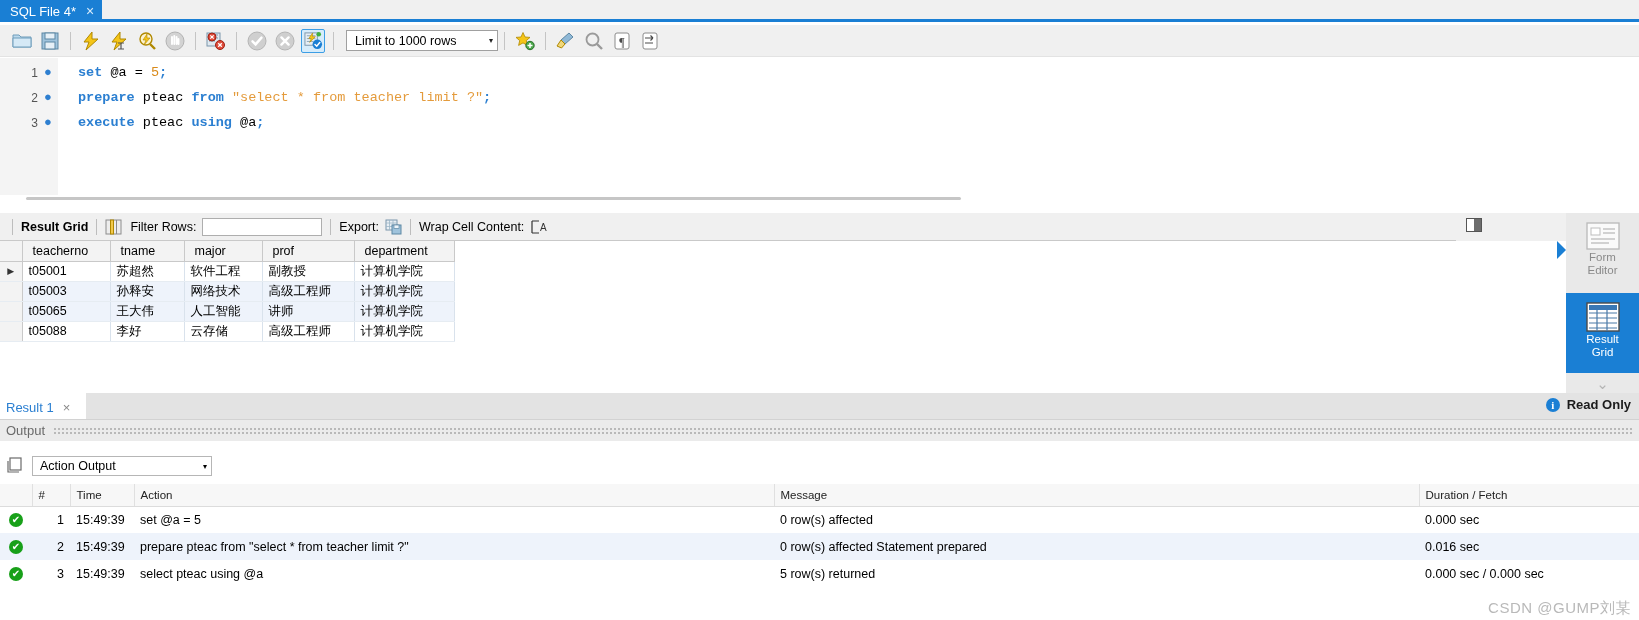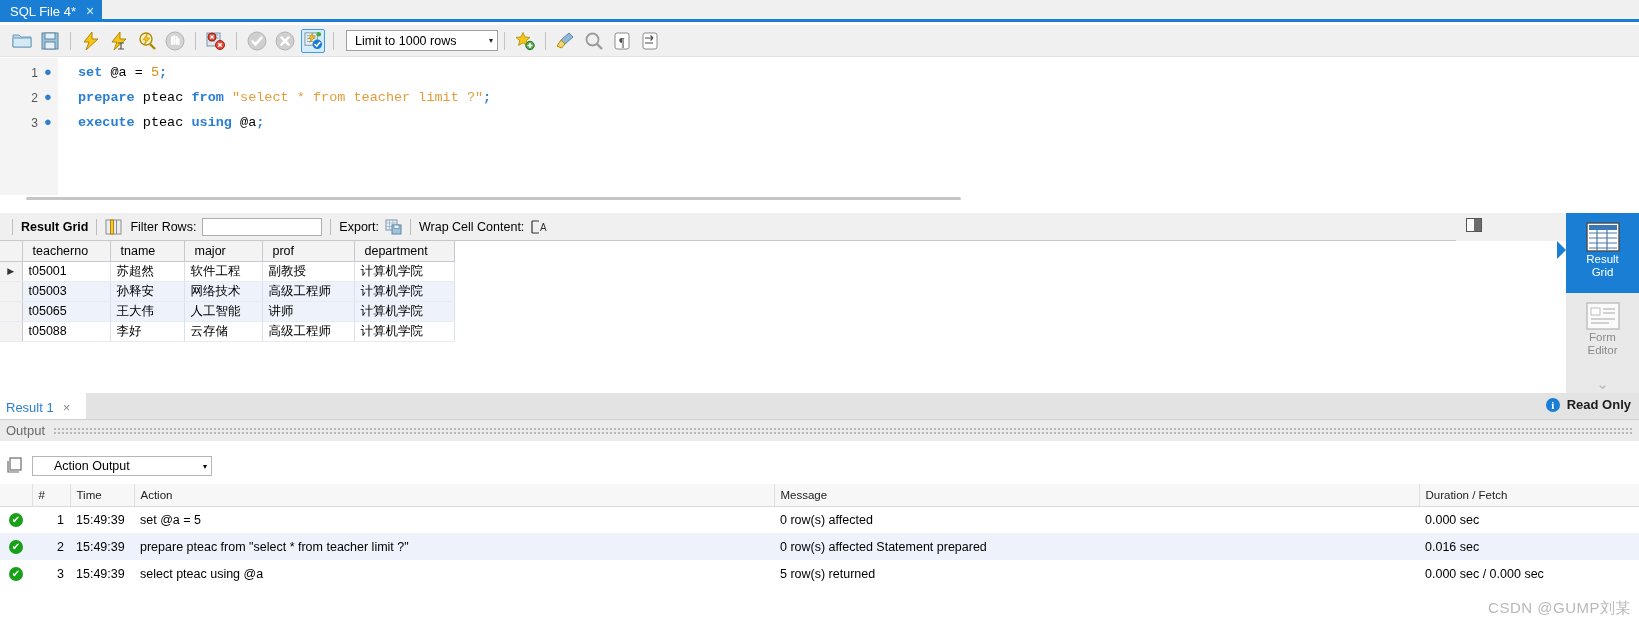--- a/index.html
+++ b/index.html
@@ -199,21 +199,21 @@
     background-size: 4px 4px;
     margin-right: 6px;
   }
   .outtoolbar {
     position: absolute; top: 452px; left: 0; width: 1639px; height: 28px;
     background: #fff; display: flex; align-items: center; padding-left: 6px;
   }
   .actsel {
     width: 180px; height: 20px; border: 1px solid #b6b6b6; background: #fff;
     margin-left: 8px; display: flex; align-items: center; justify-content: space-between;
-    padding: 0 4px 0 21px; font-size: 12.5px; cursor: pointer;
+    padding: 0 4px 0 7px; font-size: 12.5px; cursor: pointer;
   }
   .actsel .cav { font-size: 8px; }
 
   table.outtbl {
     position: absolute; top: 484px; left: 0; width: 1639px;
     border-collapse: collapse; font-size: 12px;
   }
   table.outtbl th {
     font-weight: normal; text-align: left; font-size: 11.5px;
     height: 22px; padding: 0 6px; background: #f7f7f7;
@@ -470,38 +470,38 @@
             <td class="c-tname">李好</td>
             <td class="c-major">云存储</td>
             <td class="c-prof">高级工程师</td>
             <td class="c-department">计算机学院</td>
           </tr>
         </tbody>
     </table>
   </div>
 
   <div class="sidebox">
+    <div class="sb-item dim">
+      <svg width="36" height="30" viewBox="0 0 36 30">
+        <rect x="2" y="2" width="32" height="26" fill="#fafafa" stroke="#b9b9b9" stroke-width="1.3"></rect>
+        <rect x="6" y="7" width="9" height="7" fill="#fff" stroke="#bdbdbd"></rect>
+        <path d="M18 8 h12 M18 12 h12 M6 18 h24 M6 22 h18" stroke="#c3c3c3" stroke-width="1.3"></path>
+      </svg>
+      <div>Form</div>
+      <div>Editor</div>
+    </div>
     <div class="sb-item active">
       <div class="sb-arrow"></div>
       <svg width="36" height="32" viewBox="0 0 36 32">
         <rect x="2" y="2" width="32" height="28" fill="#fff" stroke="#4a4a4a" stroke-width="1.4"></rect>
         <rect x="4" y="4" width="28" height="5" fill="#3a78b5"></rect>
         <path d="M4 12 h28 M4 17 h28 M4 22 h28 M4 27 h28 M12 9 v21 M22 9 v21" stroke="#4a7aa8" stroke-width="1.2"></path>
       </svg>
       <div>Result</div>
       <div>Grid</div>
-    </div>
-    <div class="sb-item dim">
-      <svg width="36" height="30" viewBox="0 0 36 30">
-        <rect x="2" y="2" width="32" height="26" fill="#fafafa" stroke="#b9b9b9" stroke-width="1.3"></rect>
-        <rect x="6" y="7" width="9" height="7" fill="#fff" stroke="#bdbdbd"></rect>
-        <path d="M18 8 h12 M18 12 h12 M6 18 h24 M6 22 h18" stroke="#c3c3c3" stroke-width="1.3"></path>
-      </svg>
-      <div>Form</div>
-      <div>Editor</div>
     </div>
     <div class="sb-chev">⌄</div>
   </div>
 
   <div class="resultstrip">
     <div class="bg"></div>
     <div class="r1tab">
       <span>Result 1</span>
       <span class="x">×</span>
     </div>

